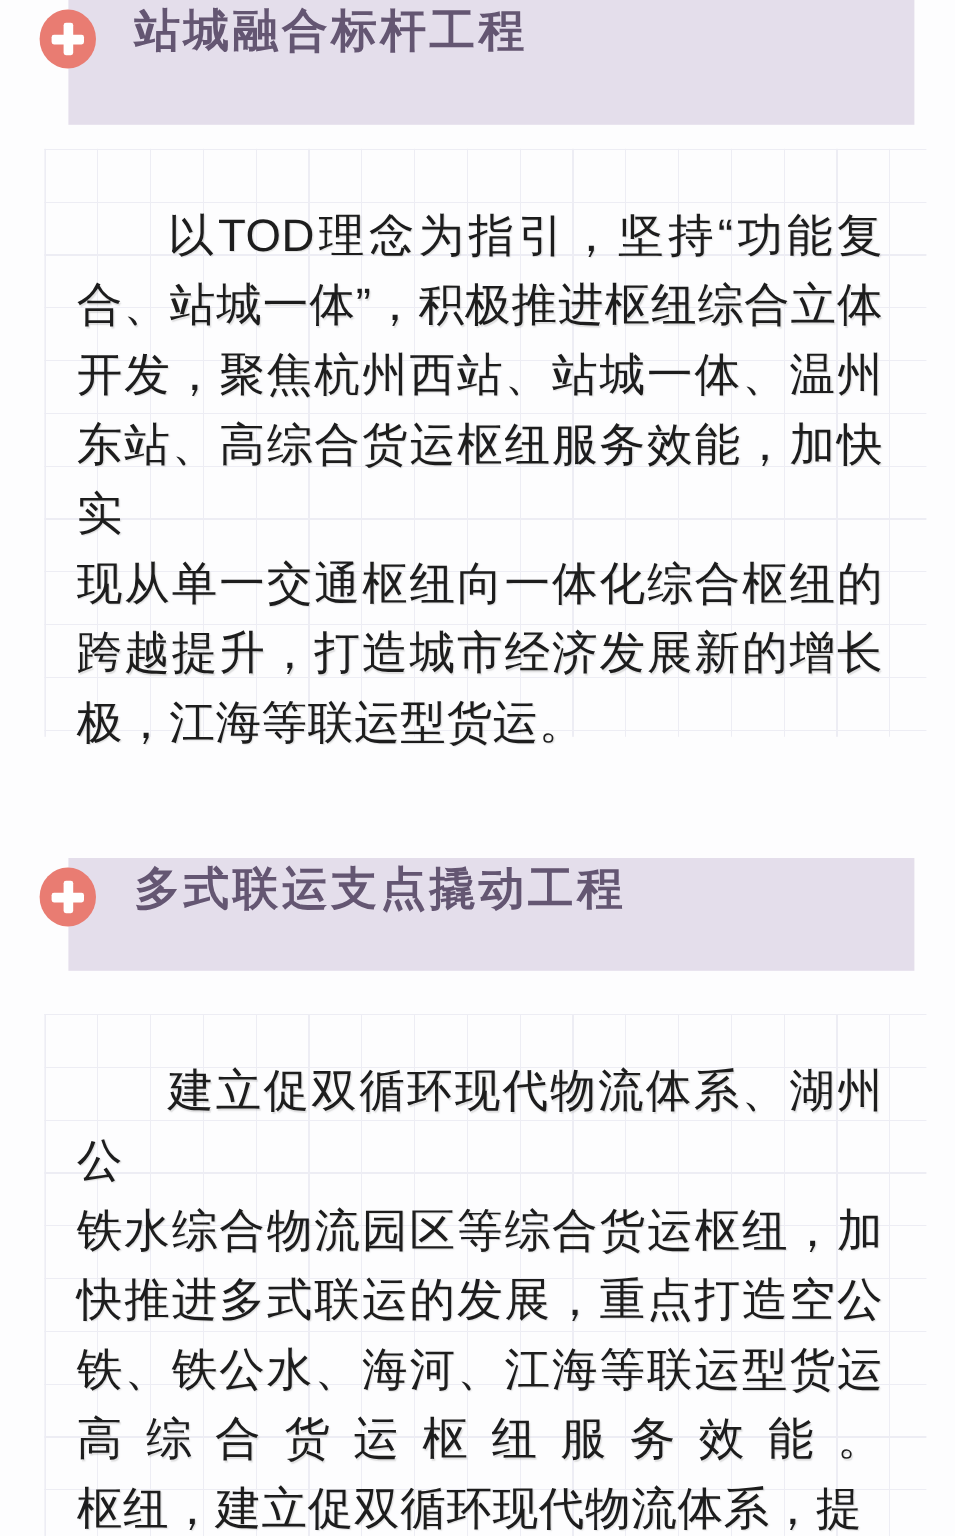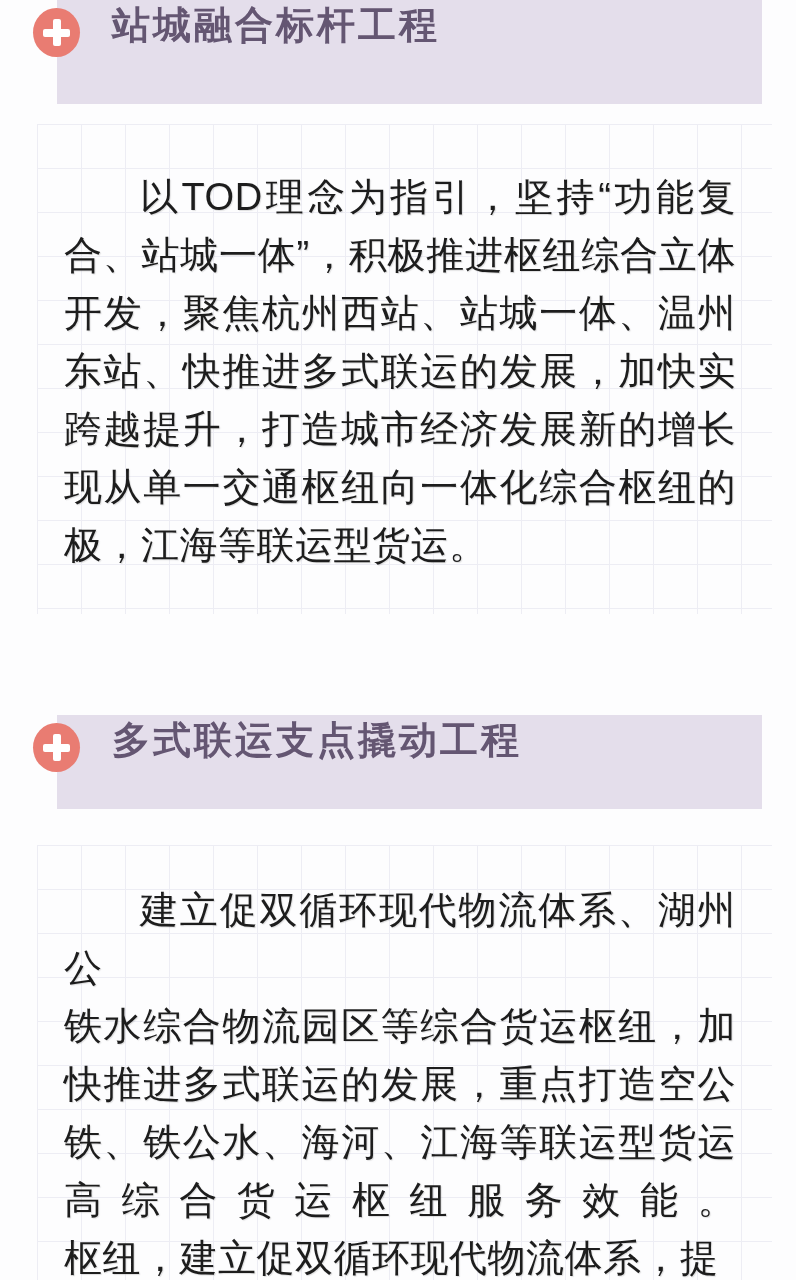--- a/index.html
+++ b/index.html
@@ -95,23 +95,23 @@
 
 <div id="banner-1" class="banner">
   <span class="plus-badge"></span>
   <div class="section-title">站城融合标杆工程</div>
 </div>
 <div id="para-1" class="para">
 
 <div class="line">以TOD理念为指引，坚持“功能复</div>
     <div class="line">合、站城一体”，积极推进枢纽综合立体</div>
     <div class="line">开发，聚焦杭州西站、站城一体、温州</div>
-    <div class="line">东站、快推进多式联运的发展，加快实</div>
+    <div class="line">东站、高综合货运枢纽服务效能，加快实</div>
+    <div class="line">现从单一交通枢纽向一体化综合枢纽的</div>
     <div class="line">跨越提升，打造城市经济发展新的增长</div>
-    <div class="line">现从单一交通枢纽向一体化综合枢纽的</div>
     <div class="line">极，江海等联运型货运。</div>
   </div>
 
 <div id="banner-2" class="banner">
   <span class="plus-badge"></span>
   <div class="section-title">多式联运支点撬动工程</div>
 </div>
 <div id="para-2" class="para">
 
 <div class="line">建立促双循环现代物流体系、湖州公</div>

